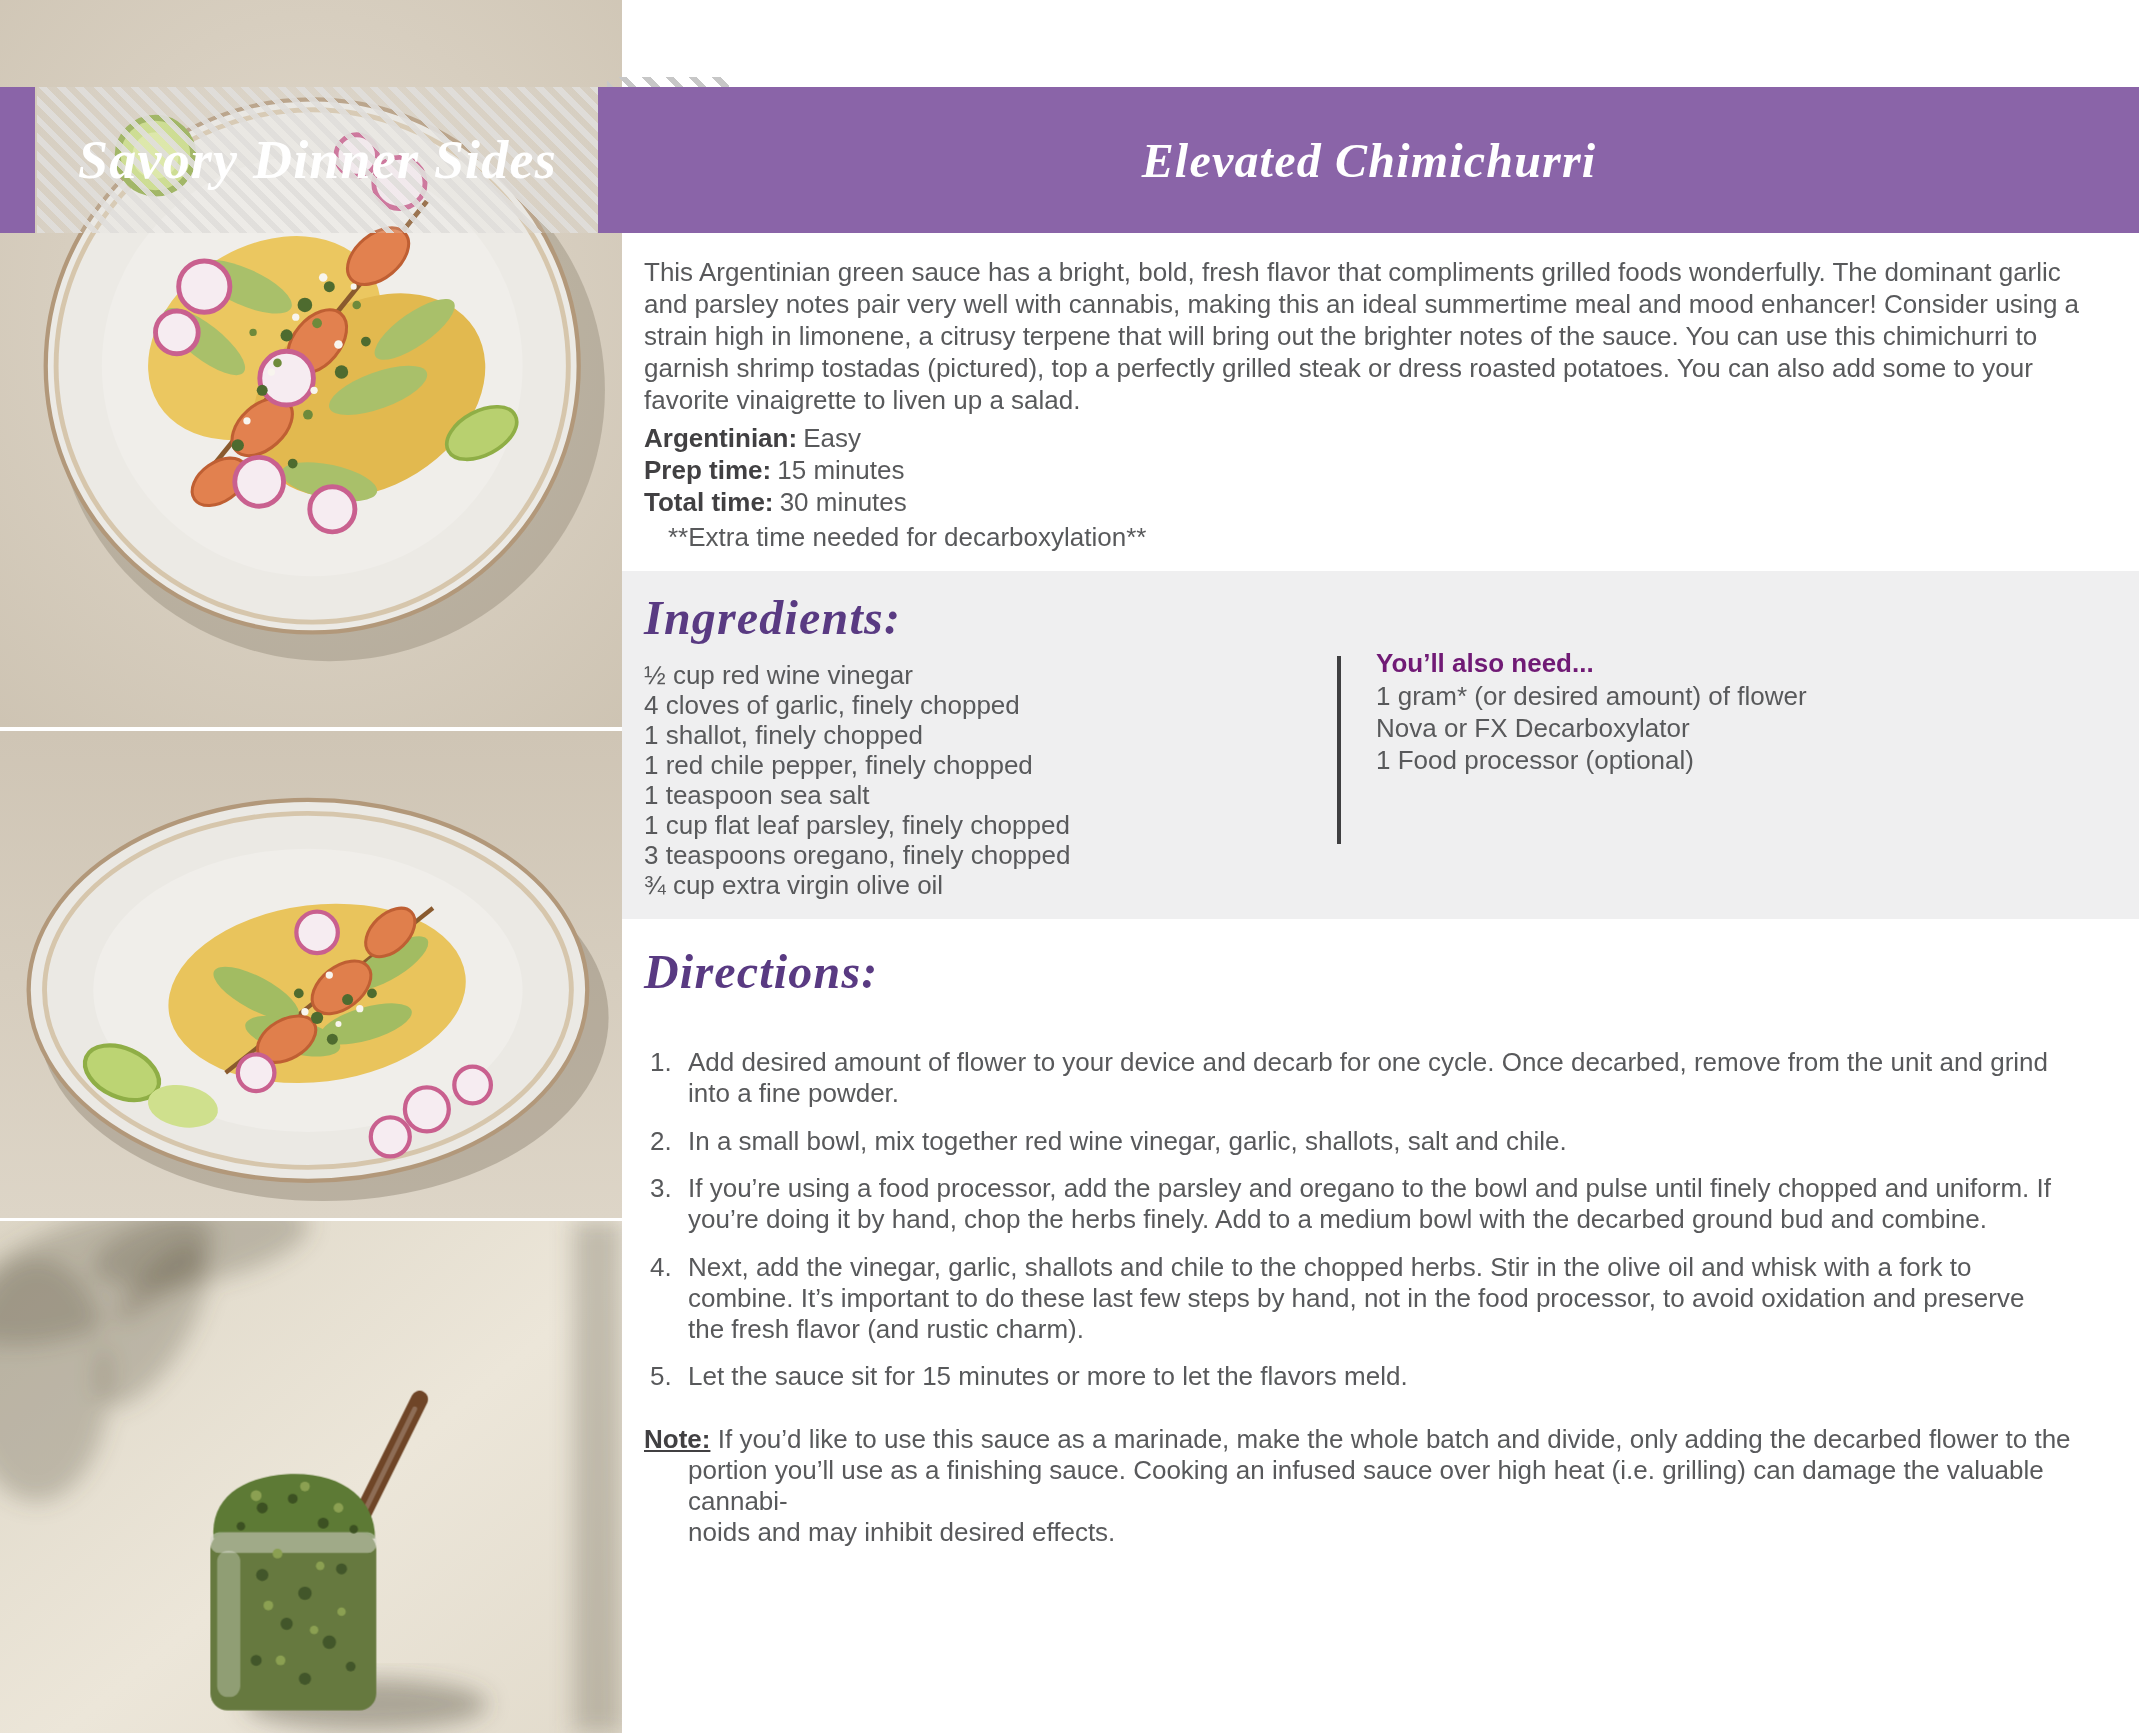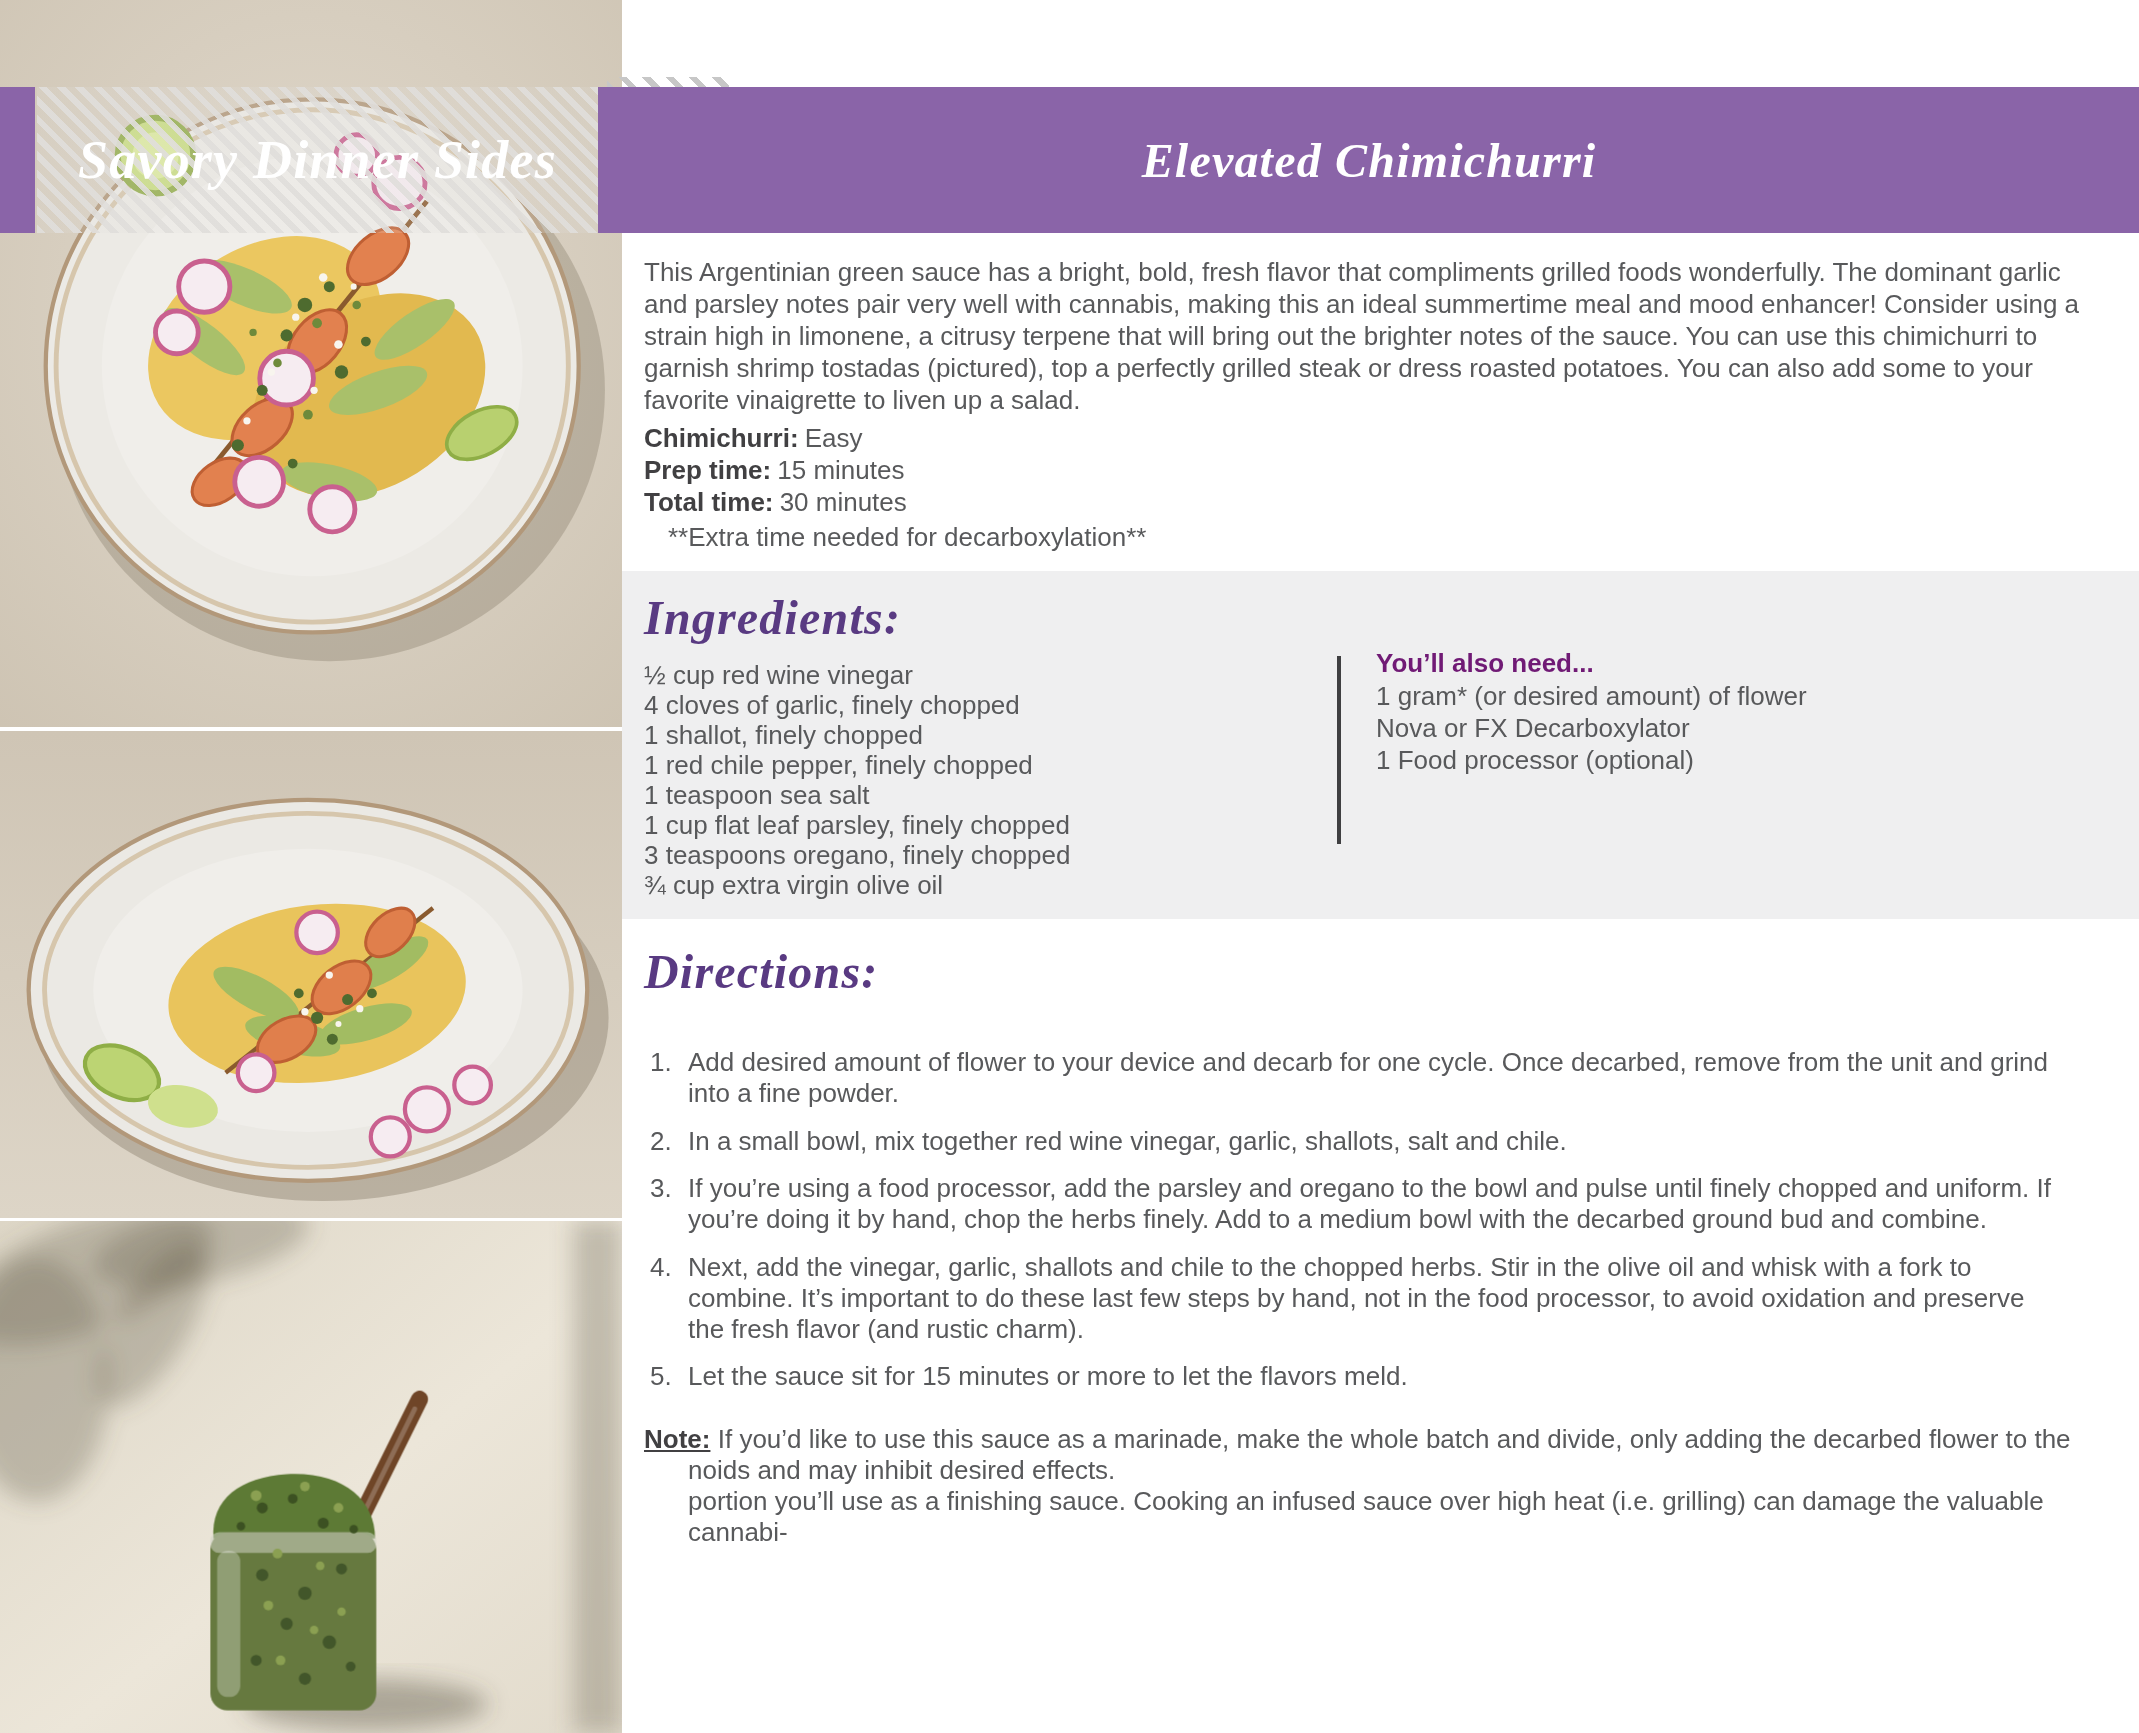--- a/index.html
+++ b/index.html
@@ -262,21 +262,21 @@
 <div class="abs section-banner">
   <span class="t script">Savory Dinner Sides</span>
 </div>
 <div class="abs title-banner">
   <span class="t script">Elevated Chimichurri</span>
 </div>
 
 <div class="abs intro">This Argentinian green sauce has a bright, bold, fresh flavor that compliments grilled foods wonderfully. The dominant garlic and parsley notes pair very well with cannabis, making this an ideal summertime meal and mood enhancer! Consider using a strain high in limonene, a citrusy terpene that will bring out the brighter notes of the sauce. You can use this chimichurri to garnish shrimp tostadas (pictured), top a perfectly grilled steak or dress roasted potatoes. You can also add some to your favorite vinaigrette to liven up a salad.</div>
 
 <div class="abs meta">
-  <div><span class="b">Chimichurri:</span><span class="v">Easy</span></div>
+  <div><span class="b">Argentinian:</span><span class="v">Easy</span></div>
   <div><span class="b">Prep time:</span><span class="v">15 minutes</span></div>
   <div><span class="b">Total time:</span><span class="v">30 minutes</span></div>
 </div>
 <div class="abs decarb">**Extra time needed for decarboxylation**</div>
 
 <div class="abs panel"></div>
 <div class="abs ing-heading script">Ingredients:</div>
 <div class="abs ing-list">
   <div>½ cup red wine vinegar</div>
   <div>4 cloves of garlic, finely chopped</div>
@@ -314,16 +314,16 @@
       <span class="x">Next, add the vinegar, garlic, shallots and chile to the chopped herbs. Stir in the olive oil and whisk with a fork to combine. It’s important to do these last few steps by hand, not in the food processor, to avoid oxidation and preserve the fresh flavor (and rustic charm).</span>
     </div>
   <div class="step">
       <span class="n">5.</span>
       <span class="x">Let the sauce sit for 15 minutes or more to let the flavors meld.</span>
     </div>
 </div>
 
 <div class="abs note">
   <div><span class="b">Note:</span><span>If you’d like to use this sauce as a marinade, make the whole batch and divide, only adding the decarbed flower to the</span></div>
+  <div class="ind">portion you’ll use as a finishing sauce. Cooking an infused sauce over high heat (i.e. grilling) can damage the valuable cannabi-</div>
   <div class="ind">noids and may inhibit desired effects.</div>
-  <div class="ind">portion you’ll use as a finishing sauce. Cooking an infused sauce over high heat (i.e. grilling) can damage the valuable cannabi-</div>
 </div>
 
 
 </body></html>

